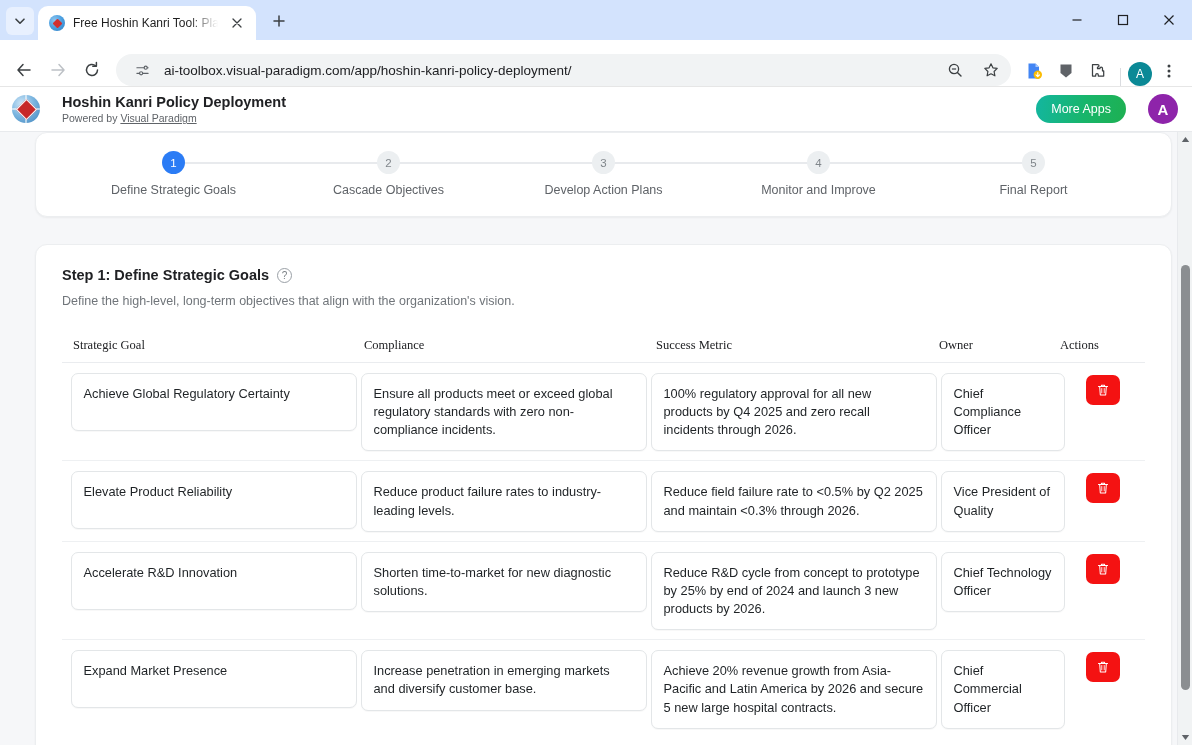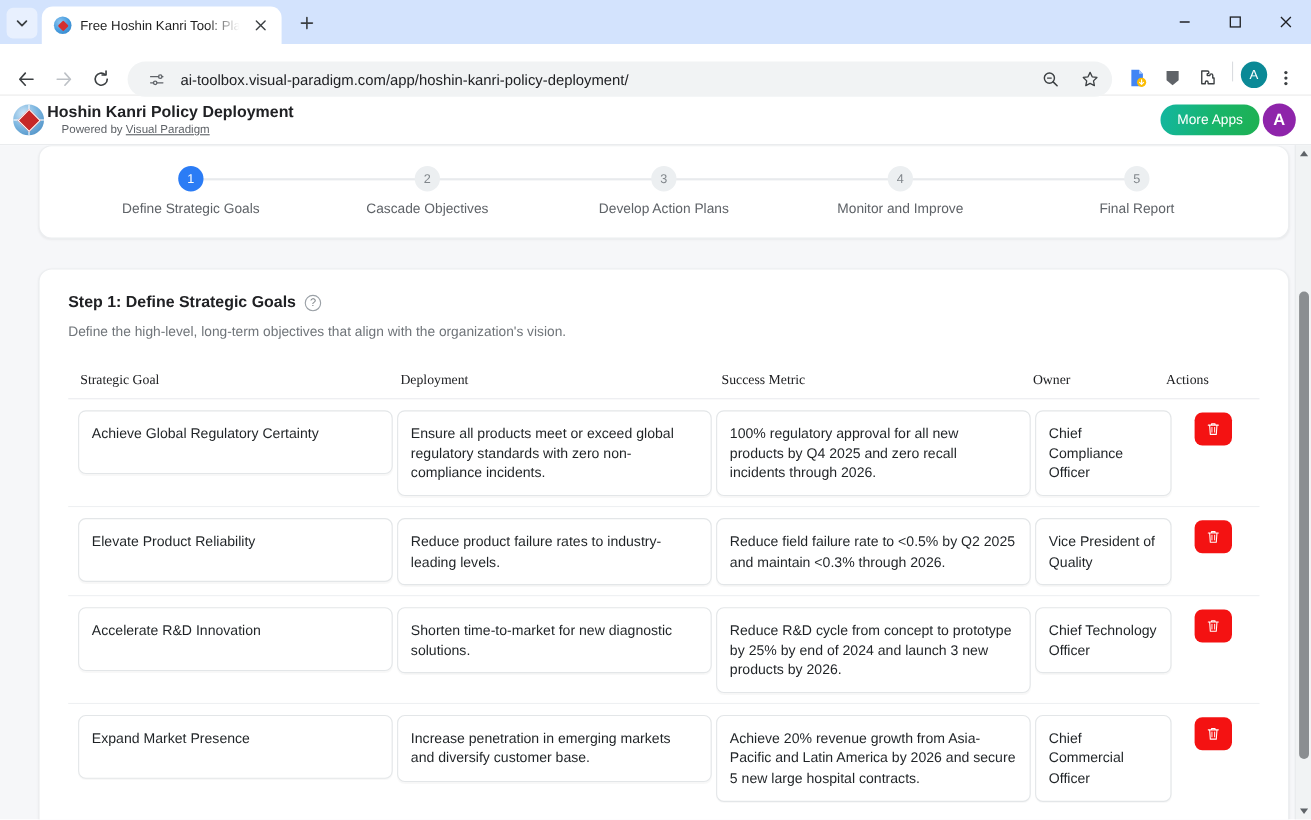--- a/index.html
+++ b/index.html
@@ -55,21 +55,21 @@
     position: absolute; right: 0; top: 0; height: 40px;
     display: flex; align-items: center;
   }
   .win-btn {
     width: 46px; height: 40px; display: flex;
     align-items: center; justify-content: center; cursor: pointer;
   }
 
   .toolbar {
     height: 47px; background: #fff; display: flex;
-    align-items: flex-start; padding: 16px 8px; gap: 2px;
+    align-items: flex-end; padding: 0 8px; gap: 2px;
     border-bottom: 1px solid #e6e6e6;
   }
   .nav-btn {
     width: 32px; height: 32px; border-radius: 50%;
     display: flex; align-items: center; justify-content: center;
     cursor: pointer; flex: none;
   }
   .omnibox {
     flex: 1; height: 32px; background: #f1f3f4; border-radius: 16px;
     display: flex; align-items: center; padding: 0 6px 0 12px;
@@ -90,21 +90,21 @@
   .tb-sep { width: 1px; height: 18px; background: #dadce0; margin: 0 5px; }
   .profile-av {
     width: 24px; height: 24px; border-radius: 50%; background: #0b8996;
     color: #fff; font-size: 12px; display: flex;
     align-items: center; justify-content: center; cursor: pointer; flex: none;
   }
 
   
   .app-header {
     height: 45px; background: #fff; border-bottom: 1px solid #e8eaed;
-    display: flex; align-items: center; padding: 0 14px 0 12px; gap: 3px;
+    display: flex; align-items: center; padding: 0 14px 0 12px; gap: 22px;
   }
   .app-logo {
     width: 28px; height: 28px; border-radius: 50%; flex: none;
     background: radial-gradient(circle at 34% 30%, #cfe6f7 0%, #7cb6e0 45%, #3f84bd 100%);
     display: flex; align-items: center; justify-content: center;
     position: relative;
   }
   .app-logo::before {
     content: ""; position: absolute; width: 28px; height: 28px;
     border-radius: 50%;
@@ -112,21 +112,21 @@
       linear-gradient(to right, transparent 47%, rgba(255,255,255,.55) 47%, rgba(255,255,255,.55) 53%, transparent 53%),
       linear-gradient(to bottom, transparent 47%, rgba(255,255,255,.55) 47%, rgba(255,255,255,.55) 53%, transparent 53%);
   }
   .app-logo::after {
     content: ""; width: 13px; height: 13px; background: #c62828;
     transform: rotate(45deg); position: relative; z-index: 2;
     border: 1.5px solid #fff;
   }
   .app-title-wrap { flex: 1; line-height: 1.15; }
   .app-title { font-size: 14.5px; font-weight: bold; color: #202124; }
-  .app-sub { font-size: 10.5px; color: #5f6368; margin-top: 2px; margin-left: 13px; }
+  .app-sub { font-size: 10.5px; color: #5f6368; margin-top: 2px; }
   .app-sub a { color: #5f6368; text-decoration: underline; }
   .more-apps {
     background: linear-gradient(100deg, #13b6a0 0%, #18b56a 55%, #1eb052 100%);
     color: #fff; font-size: 12.5px; border: none; border-radius: 16px;
     height: 28px; padding: 0 15px; cursor: pointer; white-space: nowrap;
   }
   .user-av {
     width: 30px; height: 30px; border-radius: 50%; background: #8e24aa;
     color: #fff; font-size: 15px; font-weight: bold;
     display: flex; align-items: center; justify-content: center;
@@ -389,21 +389,21 @@
       <div class="card content-card">
         <div class="sec-title-row">
           <div class="sec-title">Step 1: Define Strategic Goals</div>
           <div class="help-icon">?</div>
         </div>
         <div class="sec-desc">Define the high-level, long-term objectives that align with the organization's vision.</div>
 
         <div class="tbl">
           <div class="tbl-head">
             <div class="th c1">Strategic Goal</div>
-            <div class="th c2">Deployment</div>
+            <div class="th c2">Compliance</div>
             <div class="th c3">Success Metric</div>
             <div class="th c4">Owner</div>
             <div class="th c5">Actions</div>
           </div>
 
           <div class="tbl-row">
             <div class="cell c1">
                 <div class="cell-box">Achieve Global Regulatory Certainty</div>
               </div>
             <div class="cell c2">

